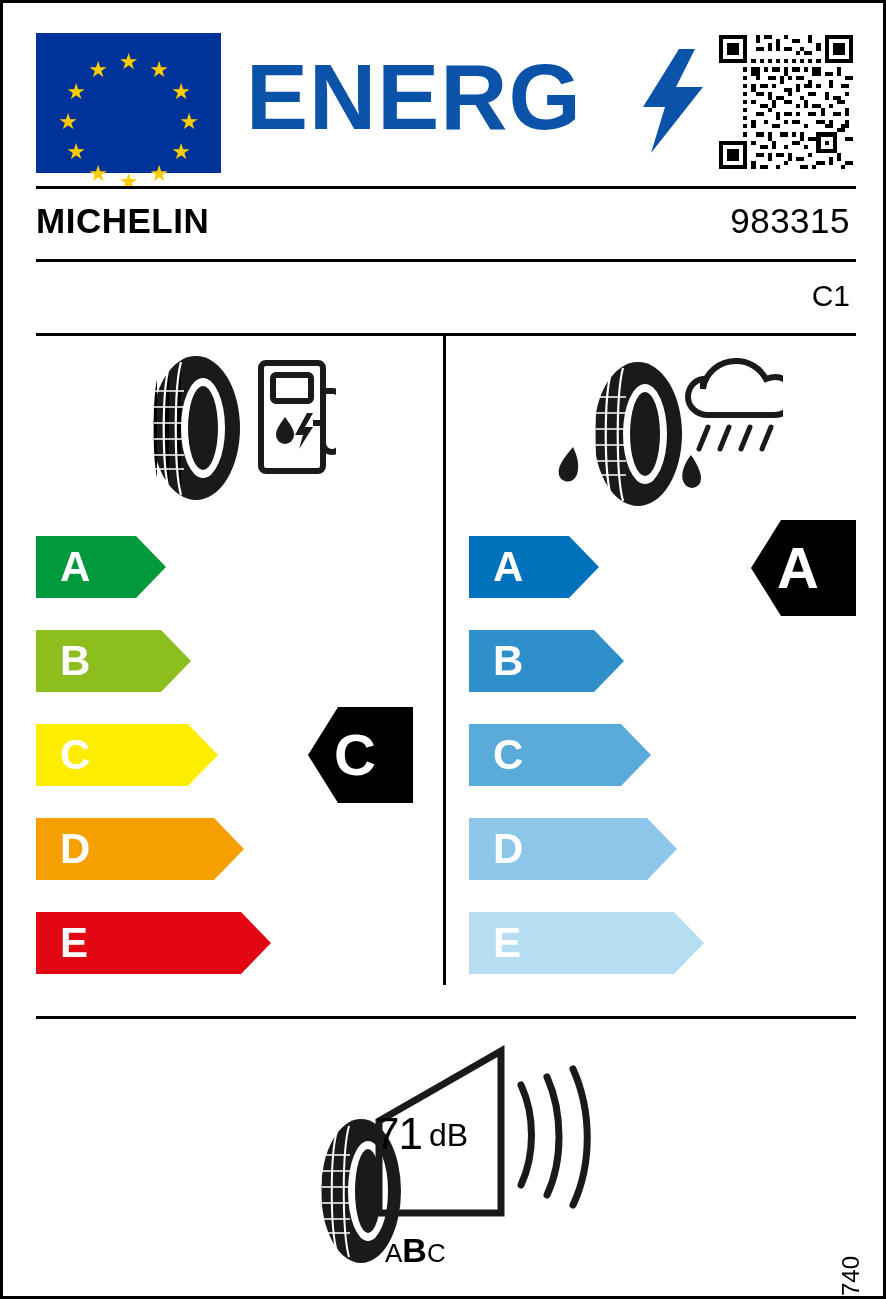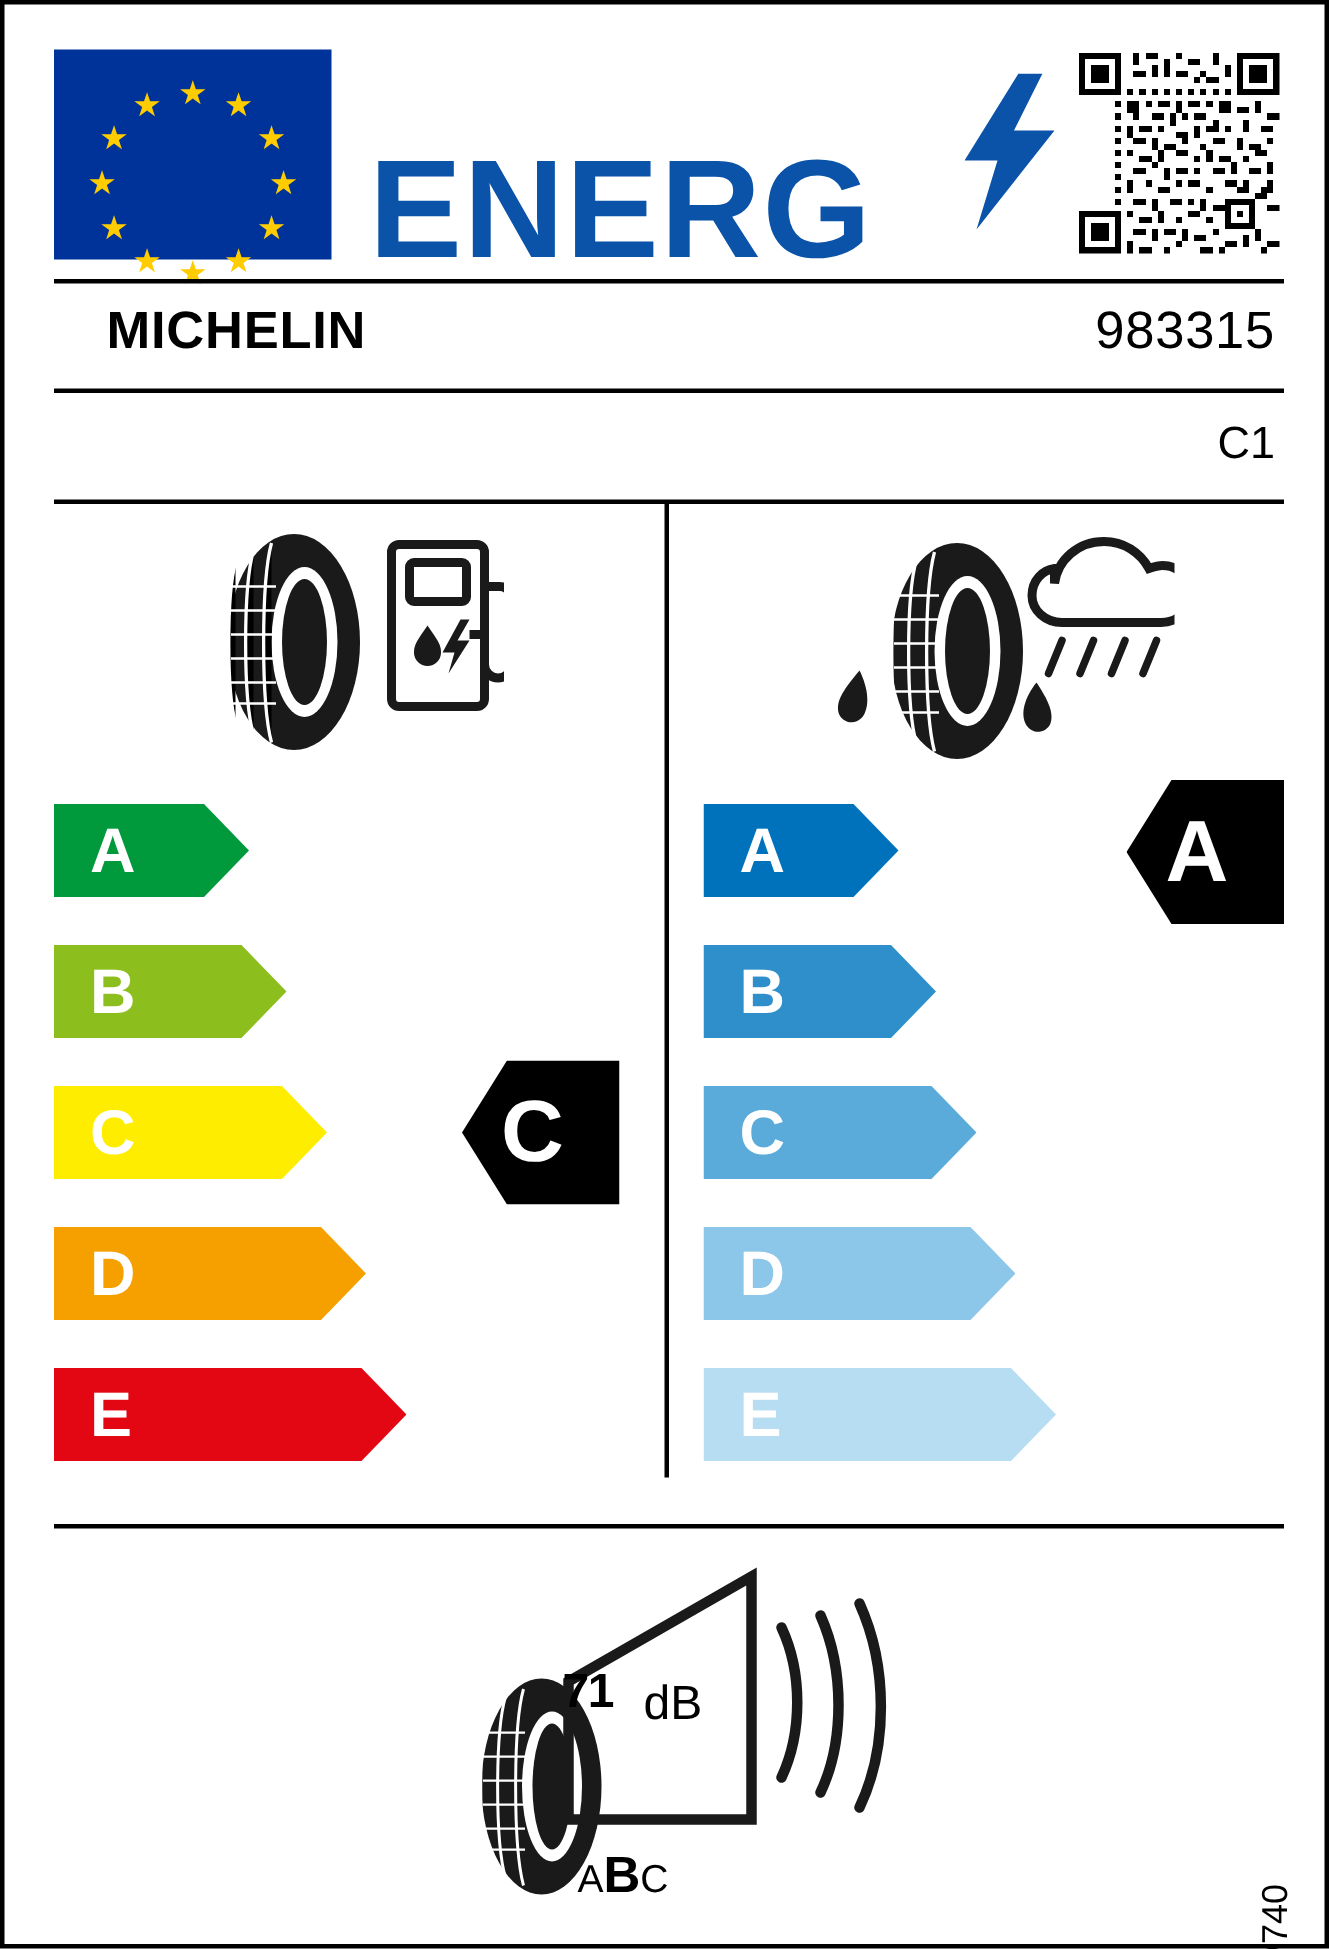--- a/index.html
+++ b/index.html
@@ -44,21 +44,20 @@
 
   .energ {
     position: absolute;
     left: 243px; top: 44px;
     font-size: 93px;
     font-weight: bold;
     letter-spacing: 1px;
     color: #0a53a8;
     line-height: 100px;
     font-family: "Liberation Sans", sans-serif;
-    margin-top: 42px;
   }
   .bolt {
     position: absolute;
     left: 640px; top: 46px;
     width: 60px; height: 104px;
   }
   .qr {
     position: absolute;
     left: 716px; top: 32px;
     width: 134px; height: 134px;
@@ -71,21 +70,20 @@
     width: 820px;
     height: 3px;
     background: #000;
   }
   .brand {
     position: absolute;
     left: 33px; top: 198px;
     font-size: 35px;
     font-weight: bold;
     letter-spacing: 0.5px;
-    margin-left: 35px;
   }
   .code {
     position: absolute;
     right: 33px; top: 198px;
     font-size: 35px;
     letter-spacing: 0.5px;
     text-align: center;
   }
   .tyre-size {
     position: absolute;
@@ -156,22 +154,22 @@
     background: #000;
   }
   .noise-wrap {
     position: absolute;
     left: 280px; top: 1040px;
     width: 330px; height: 230px;
   }
   .db-value {
     position: absolute;
     left: 372px; top: 1106px;
-    font-size: 32px;
-    font-weight: bold;
+    font-size: 44px;
+    font-weight: normal;
     letter-spacing: -1px;
   }
   .db-unit {
     position: absolute;
     left: 426px; top: 1114px;
     font-size: 32px;
   }
   .abc {
     position: absolute;
     left: 382px; top: 1228px;

